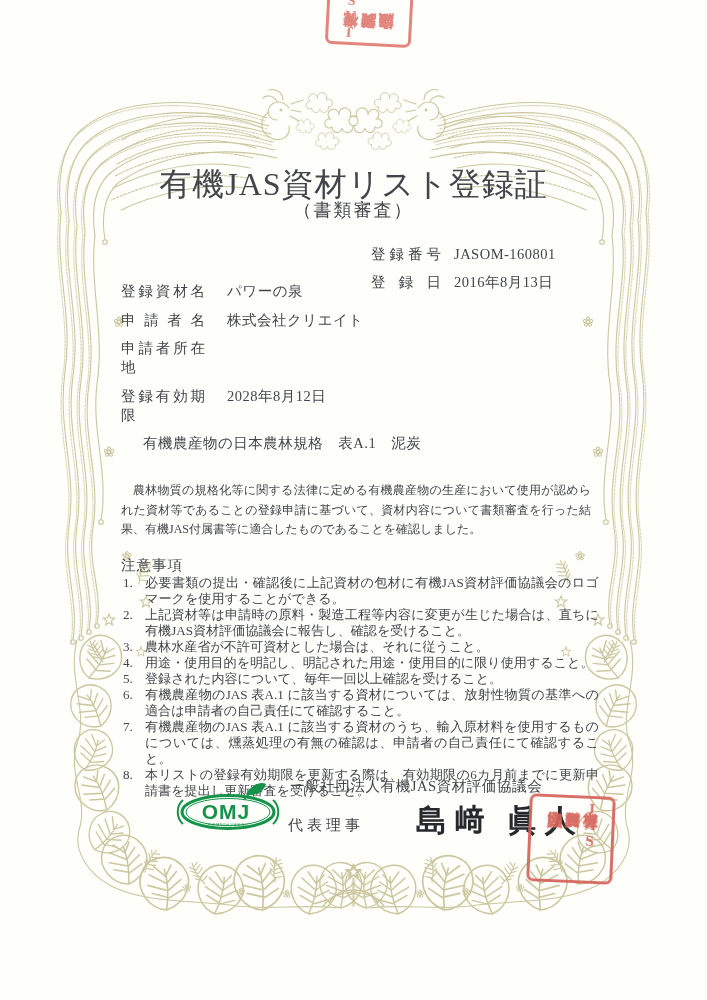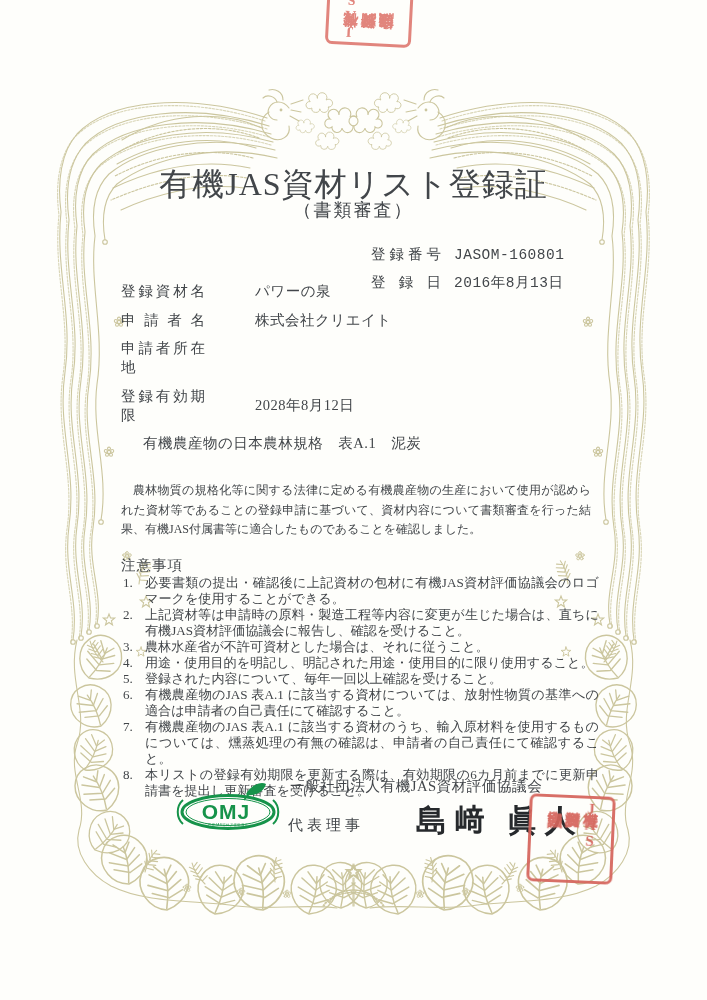--- a/index.html
+++ b/index.html
@@ -12,24 +12,24 @@
   .frame{position:absolute;left:0;top:0;z-index:0;}
   .abs{position:absolute;z-index:2;}
 
   .title{left:0;top:165;width:707px;text-align:center;font-size:32px;letter-spacing:1px;font-weight:500;}
   .title2{left:0;top:198px;width:707px;text-align:center;font-size:18px;letter-spacing:2px;font-weight:500;}
   .title{top:163px;}
 
   .regblock{left:371px;top:233px;font-size:14.5px;margin-top:12px;}
   .regrow{display:flex;margin-bottom:9px;align-items:baseline;}
   .rlabel{width:70px;text-align:justify;text-align-last:justify;}
-  .rvalue{margin-left:13px;letter-spacing:.5px;font-family:Liberation Mono, monospace;}
+  .rvalue{margin-left:13px;letter-spacing:.5px;}
 
   .fields{left:121px;top:282px;font-size:14.5px;}
-  .frow{display:flex;margin-bottom:9.5px;align-items:center;gap:28px;}
+  .frow{display:flex;margin-bottom:9.5px;align-items:flex-start;}
   .flabel{width:84px;text-align:justify;text-align-last:justify;flex:none;}
   .fvalue{margin-left:22px;letter-spacing:.5px;white-space:pre;}
 
   .para{left:121px;top:481px;width:470px;font-size:12px;line-height:19.6px;text-indent:1em;text-align:justify;}
   .notes-head{left:121px;top:556px;font-size:14.5px;letter-spacing:1px;}
   .notes{left:121px;top:575px;width:478px;font-size:13.1px;line-height:16px;}
   .note{position:relative;padding-left:24px;text-align:justify;}
   .note .num{position:absolute;left:2px;top:0;}
 
   .org{left:290px;top:777px;font-size:14.6px;letter-spacing:.5px;}

